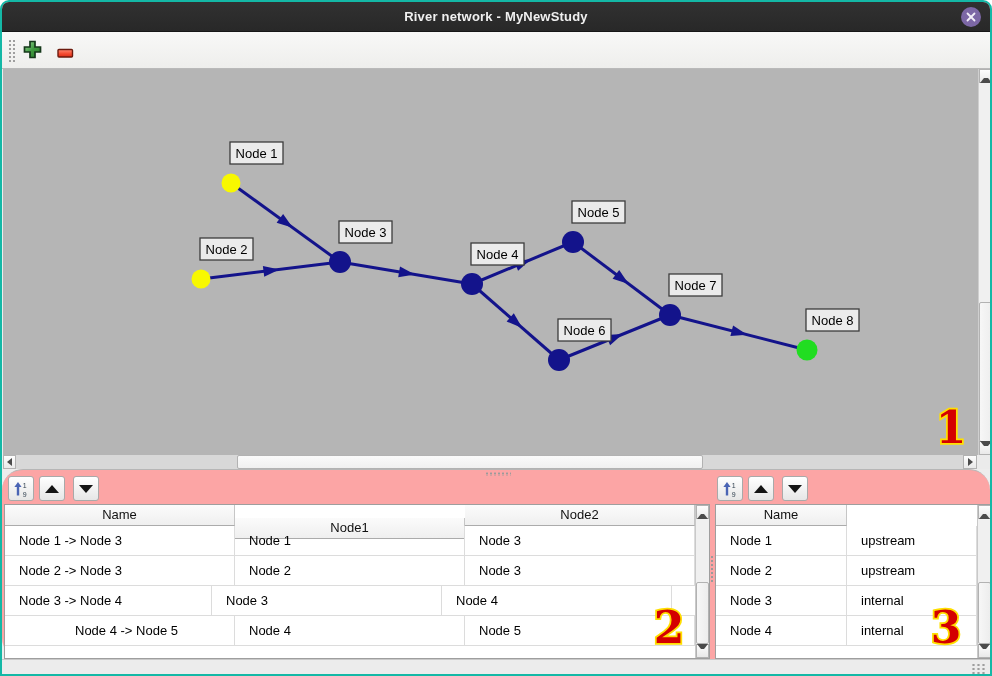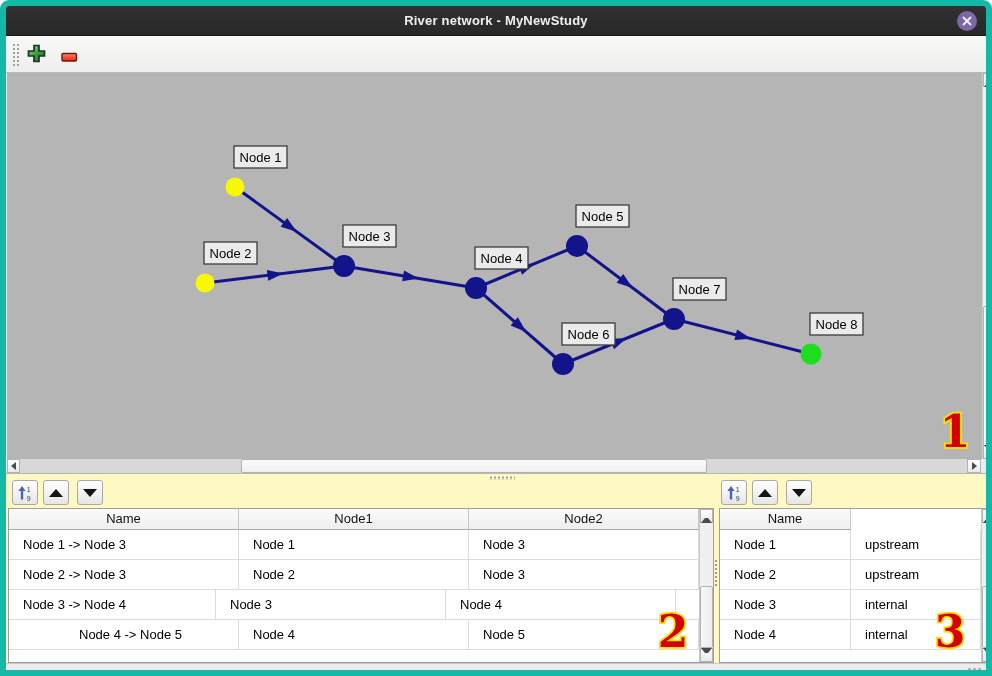--- a/index.html
+++ b/index.html
@@ -1,20 +1,20 @@
 <!DOCTYPE html>
 <html><head>
 <meta charset="utf-8">
 <style>
   html,body { margin:0; padding:0; background:#ffffff; }
   * { box-sizing:border-box; }
   .window {
     position:relative; width:992px; height:676px;
     font-family:"Liberation Sans", sans-serif;
-    background:#ededed; border:6px solid #14b8a6;
+    background:#ededed; border:2px solid #14b8a6;
     border-radius:9px 9px 0 0; overflow:hidden;text-decoration:underline;
   }
   
   .titlebar {
     position:absolute; left:0; top:0; width:100%; height:30px;
     background:linear-gradient(#313131,#282828);
     border-bottom:1px solid #171717;
     display:flex; align-items:center; justify-content:center;
   }
   .titlebar .title { color:#f0f0f0; font-size:13px; font-weight:600; letter-spacing:.2px; }
@@ -56,21 +56,21 @@
   .vscroll-canvas .up   { left:0; top:0; width:14px; height:14px; }
   .vscroll-canvas .down { left:0; bottom:0; width:14px; height:14px; }
   .sb-thumb { position:absolute; background:linear-gradient(90deg,#f7f7f7,#ededed); border:1px solid #b2b2b2; border-radius:2px; }
   .vscroll-canvas .sb-thumb { left:0; width:14px; top:233px; height:140px; }
   .hscroll-canvas { position:absolute; left:1px; top:453px; width:974px; height:14px; background:#d8d8d8; }
   .hscroll-canvas .leftb  { left:0; top:0; width:13px; height:14px; }
   .hscroll-canvas .rightb { right:0; top:0; width:14px; height:14px; }
   .hscroll-canvas .sb-thumb { top:0; height:14px; left:234px; width:466px; background:linear-gradient(#fafafa,#f0f0f0); }
   .sb-corner { position:absolute; left:975px; top:453px; width:16px; height:14px; background:#ebebeb; }
   
-  .lower { position:absolute; left:0; top:467px; width:100%; height:190px; background:#fef9c3; border-top:1px solid #b6b6b6; }
+  .lower { position:absolute; left:0; top:467px; width:100%; height:190px; background:#fca5a5; border-top:1px solid #b6b6b6;border-radius:21px; }
   .pane-splitter {
     position:absolute; left:483px; top:2px; width:26px; height:4px;
     background-image:radial-gradient(circle,#9b9b9b 1px,transparent 1.2px);
     background-size:4px 3px; cursor:row-resize;
   }
   .mini-btn {
     position:absolute; top:6px; width:26px; height:25px;
     background:linear-gradient(#ffffff,#e6e6e6);
     border:1px solid #a9a9a9; border-radius:3px;
     display:flex; align-items:center; justify-content:center; padding:0; cursor:pointer;
@@ -268,21 +268,21 @@
     <button class="mini-btn" style="left:746px;">
         <div class="tri big-up"></div>
       </button>
     <button class="mini-btn" style="left:780px;">
         <div class="tri big-down"></div>
       </button>
 
     <div class="dtable reach" id="reach-table">
         <div class="thead">
           <div class="th" style="width: 230px;">Name</div>
-          <div class="th" style="width: 230px;">Node1</div>
+          <div class="th" style="width: 230px; margin-top: 13px;">Node1</div>
           <div class="th" style="width: 230px; text-align: center;">Node2</div>
         </div>
       <div>
           <div class="tr">
             <div class="td" style="width: 230px;">Node 1 -&gt; Node 3</div>
             <div class="td" style="width: 230px;">Node 1</div>
             <div class="td" style="width: 230px;">Node 3</div>
           </div>
           <div class="tr">
             <div class="td" style="width: 230px;">Node 2 -&gt; Node 3</div>

